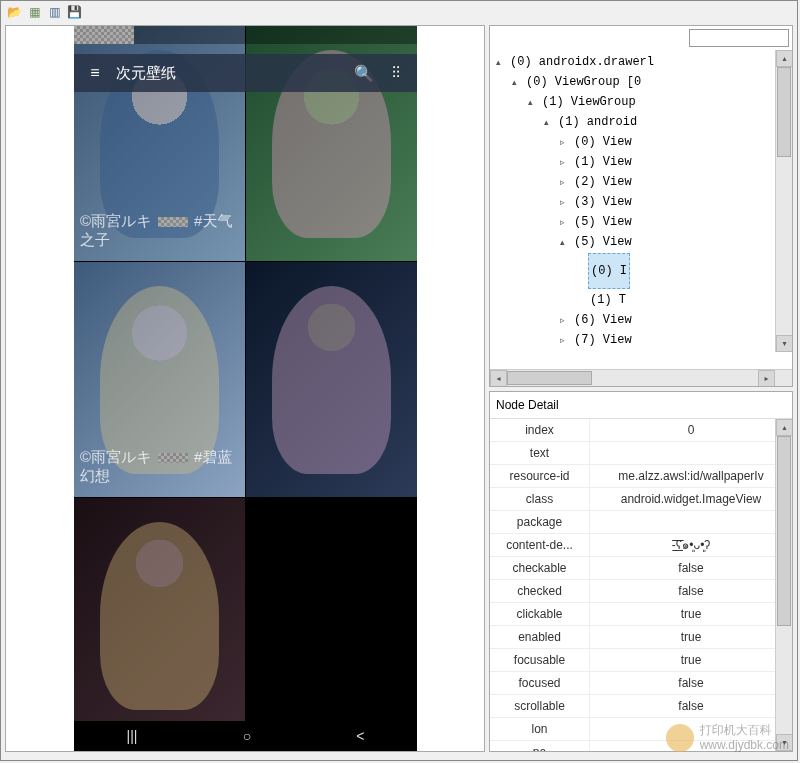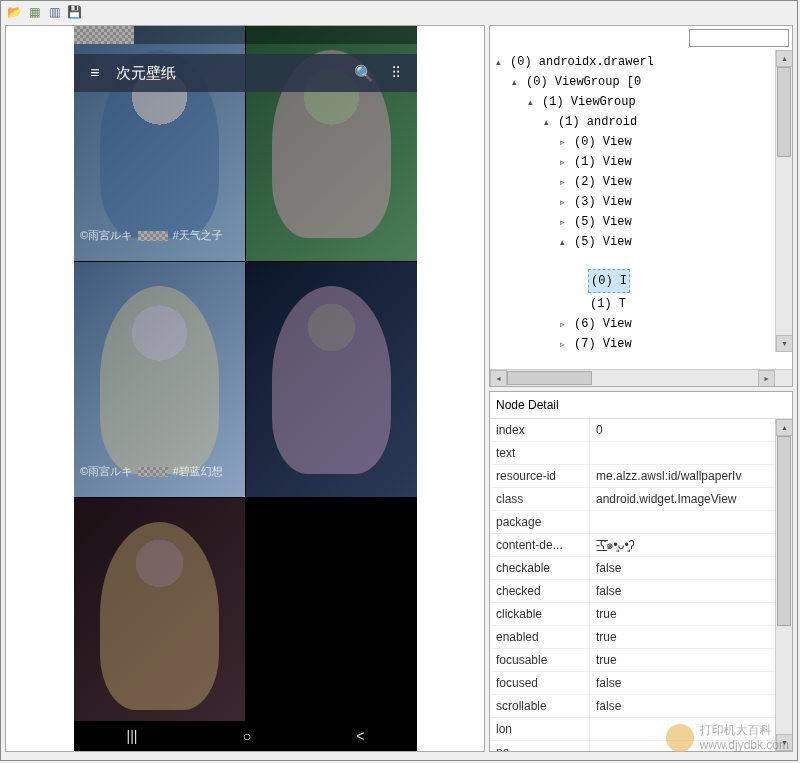--- a/index.html
+++ b/index.html
@@ -119,23 +119,23 @@
       outline-offset: -1px;
     }
     .wp1 { background: linear-gradient(135deg,#3a5472,#7694b0); }
     .wp2 { background: linear-gradient(135deg,#1e4a2e,#4a7d56); }
     .wp3 { background: linear-gradient(135deg,#3e5a7a,#8ca4c2); }
     .wp4 { background: linear-gradient(135deg,#f0d8d8,#e8b4b4); }
     .wp5 { background: linear-gradient(135deg,#0a1628,#2d3a58); }
     .wp6 { background: linear-gradient(135deg,#1a0f14,#3d2830); }
     .wp-caption {
       position: absolute;
-      bottom: 18px;
+      bottom: 11px;
       left: 6px;
-      font-size: 11px;
+      font-size: 15px;
       color: rgba(255,255,255,0.75);
     }
     .wp-caption .px {
       display: inline-block;
       width: 30px;
       height: 10px;
       vertical-align: middle;
       margin: 0 2px;
     }
     .anime-figure {
@@ -213,22 +213,21 @@
     .tree-item .toggle {
       width: 10px;
       display: inline-block;
       font-size: 9px;
       color: #555;
       margin-right: 2px;
     }
     .tree-item.selected .label {
       background: #cde6f7;
       border: 1px dashed #6aa5d8;
-      padding: 2px 2px;
-      margin-top: 16px;
+      padding: 8px 2px;
     }
     .tree-item .label {
       padding: 0 2px;
       font-family: Liberation Mono, monospace;
     }
     .tree-hscroll {
       height: 17px;
       border-top: 1px solid #ccc;
       background: #e8e8e8;
       position: relative;
@@ -279,20 +278,21 @@
       flex-direction: column;
     }
     .detail-title {
       padding: 6px 6px;
       border-bottom: 1px solid #ddd;
     }
     .detail-table {
       flex: 1;
       overflow: hidden;
       position: relative;
+      text-align: center;
     }
     .detail-row {
       display: flex;
       border-bottom: 1px solid #eee;
       line-height: 20px;
     }
     .detail-key {
       flex: 0 0 100px;
       padding: 1px 6px;
       border-right: 1px solid #eee;

